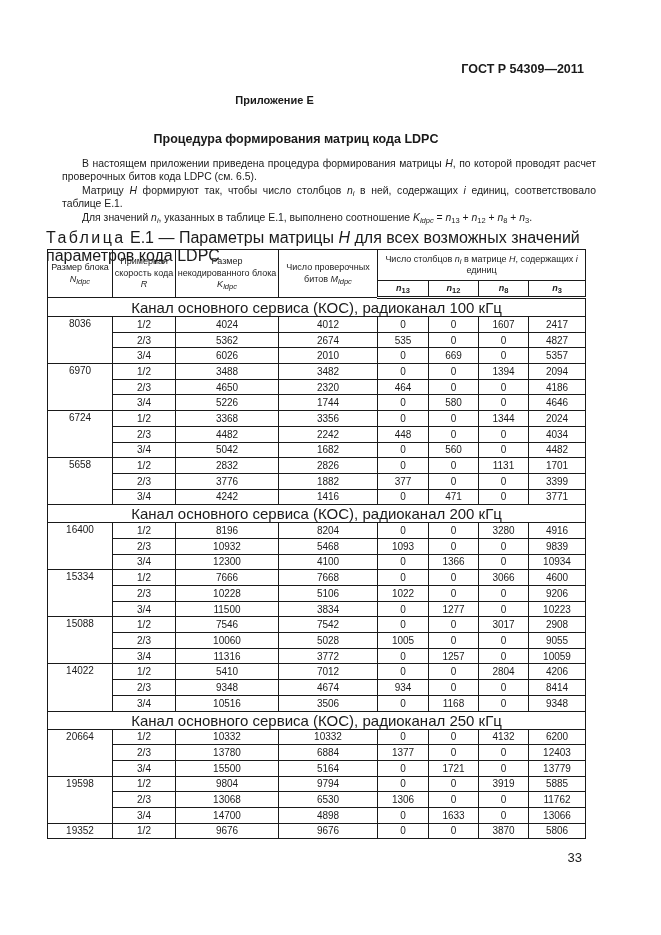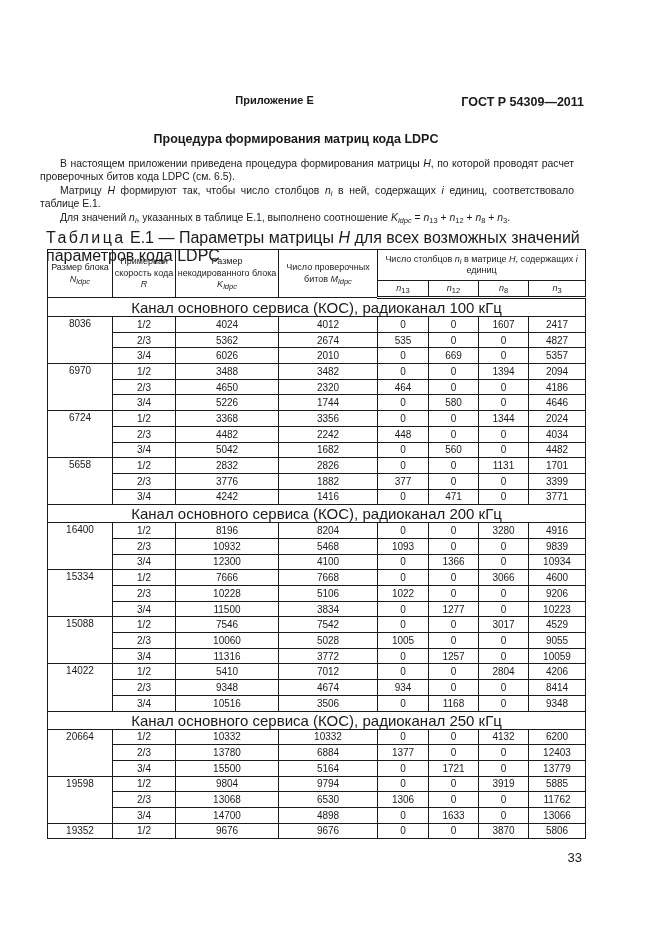--- a/index.html
+++ b/index.html
@@ -1,38 +1,38 @@
 <!DOCTYPE html>
 <html><head>
 <meta charset="utf-8">
 <style>
   html, body { margin: 0; padding: 0; background: #ffffff; }
   body { width: 661px; height: 935px; position: relative; overflow: hidden;
          font-family: "Liberation Sans", sans-serif; color: #1a1a1a; }
-  .std-code { position: absolute; top: 62px; right: 77px; font-size: 12.5px; font-weight: bold; margin-top: 33px; }
+  .std-code { position: absolute; top: 62px; right: 77px; font-size: 12.5px; font-weight: bold; }
   .appendix { position: absolute; top: 94px; left: 0; width: 549px; text-align: center;
               font-size: 11px; font-weight: bold; line-height: 13px; }
   .title { position: absolute; top: 132px; left: 0; width: 592px; text-align: center;
            font-size: 12.5px; font-weight: bold; }
-  .para { position: absolute; left: 40px; width: 534px; font-size: 10.4px; line-height: 13.4px;
+  .para { position: absolute; left: 62px; width: 534px; font-size: 10.4px; line-height: 13.4px;
           text-align: justify; }
   .p1 { top: 157px; }
   .p2 { top: 184px; }
   .p3 { top: 211px; }
   .indent { display: inline-block; width: 20px; }
   i { font-style: italic; }
   sub { font-size: 7.5px; vertical-align: -2px; line-height: 0; }
   .caption { position: absolute; top: 229px; left: 46px; font-size: 16px; }
   .spaced { letter-spacing: 2.4px; }
   table { position: absolute; top: 249px; left: 47px; width: 538px; border-collapse: collapse;
           table-layout: fixed; font-size: 10px; }
   td, th { border: 1px solid #1a1a1a; text-align: center; padding: 0; font-weight: normal; }
   th { font-size: 9px; line-height: 11.5px; color: #222; }
   tr.hdr1 th { height: 30px; }
-  tr.hdr2 th { height: 15px; border-bottom: 3px double #1a1a1a; }
+  tr.hdr2 th { height: 15px; border-bottom: 3px double #1a1a1a; font-weight: bold; }
   tr.sect td { height: 13.5px; font-size: 15px; }
   tbody tr.data td { height: 14.7px; line-height: 13px; }
   td.block { vertical-align: top; }
   .page-num { position: absolute; top: 850px; right: 79px; font-size: 13px; }
 </style>
 </head>
 <body>
 
 <div class="std-code">ГОСТ Р 54309—2011</div>
 
@@ -252,21 +252,21 @@
         <td>10223</td>
       </tr>
       <tr class="data">
         <td class="block" rowspan="3">15088</td>
         <td>1/2</td>
         <td>7546</td>
         <td>7542</td>
         <td>0</td>
         <td>0</td>
         <td>3017</td>
-        <td>4529</td>
+        <td>2908</td>
       </tr>
       <tr class="data">
         <td>2/3</td>
         <td>10060</td>
         <td>5028</td>
         <td>1005</td>
         <td>0</td>
         <td>0</td>
         <td>9055</td>
       </tr>

